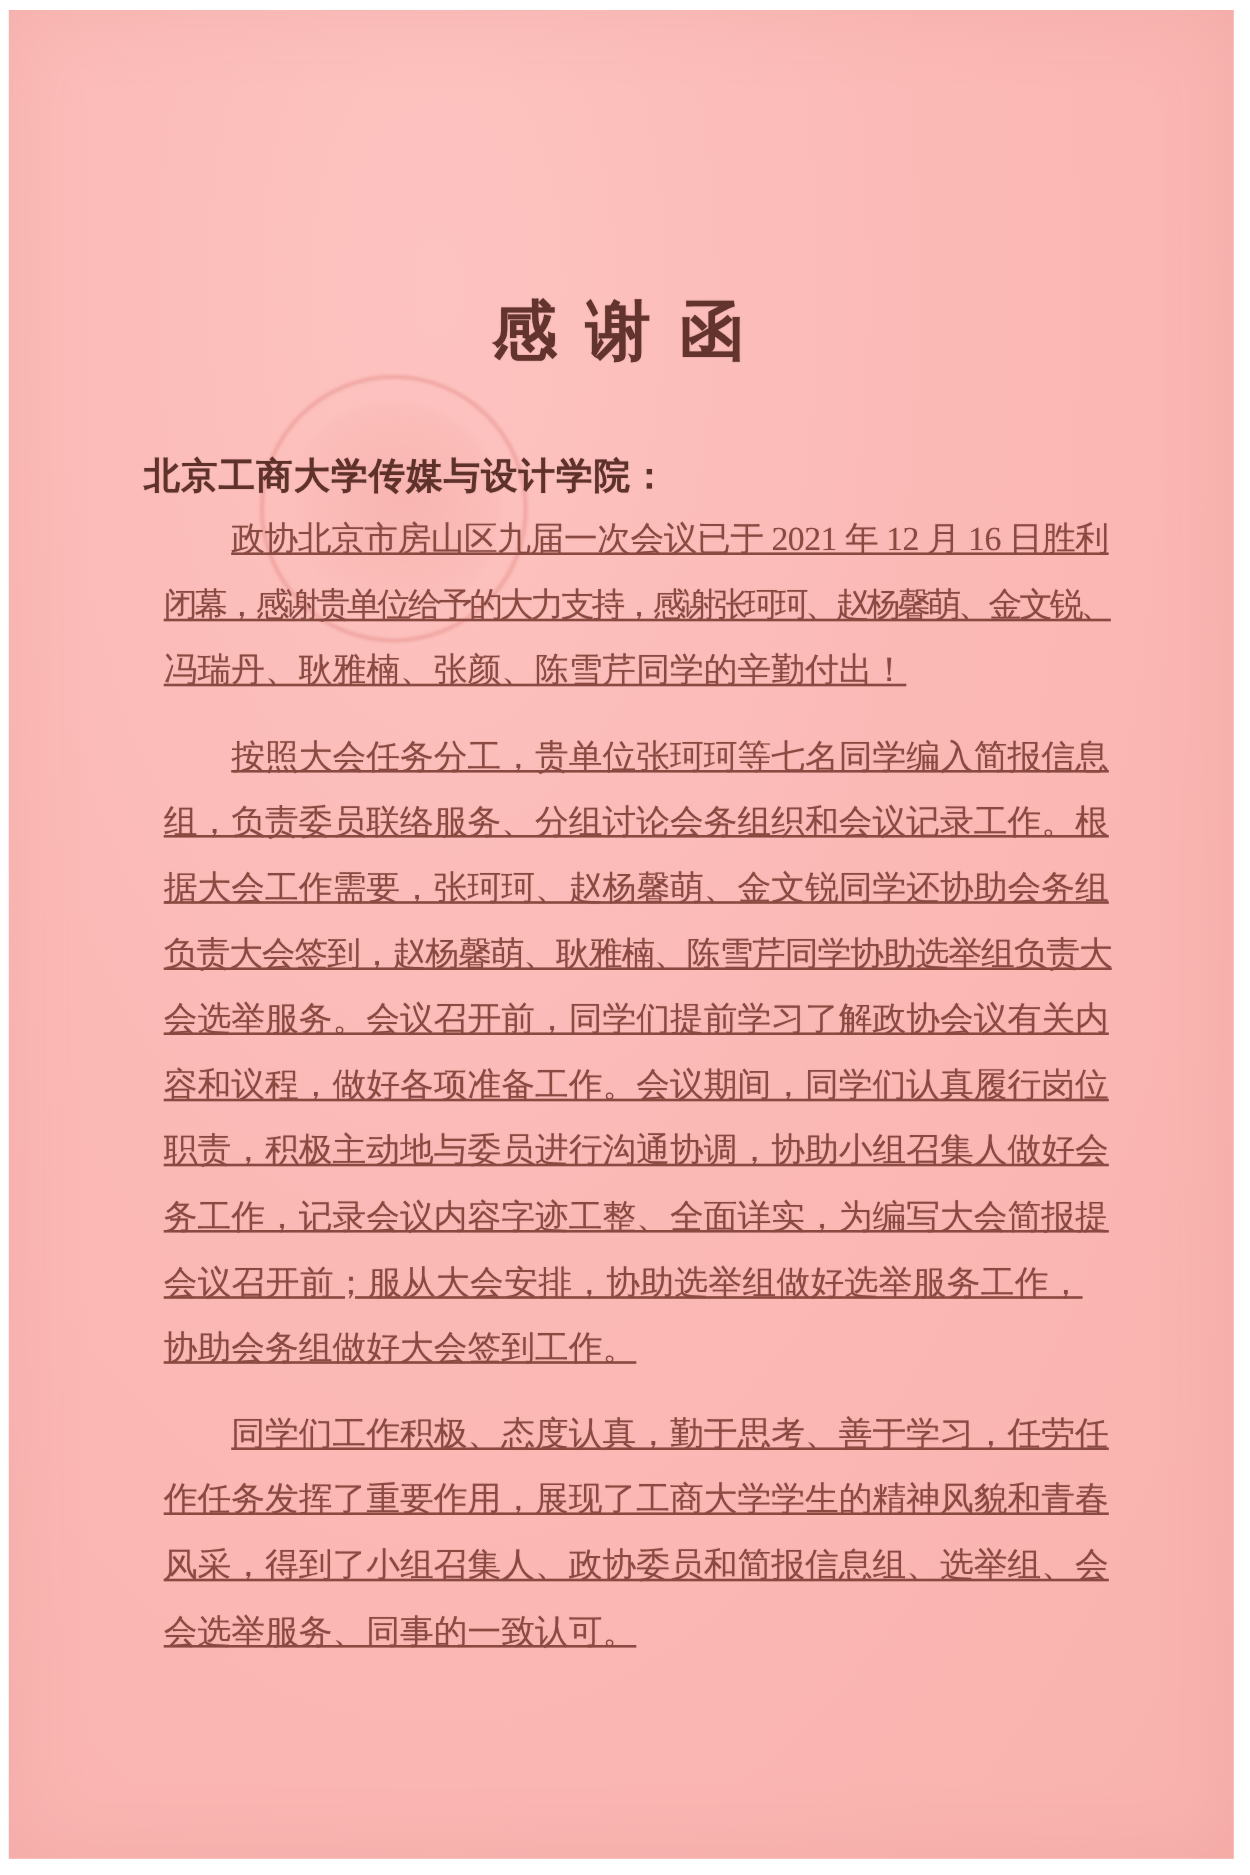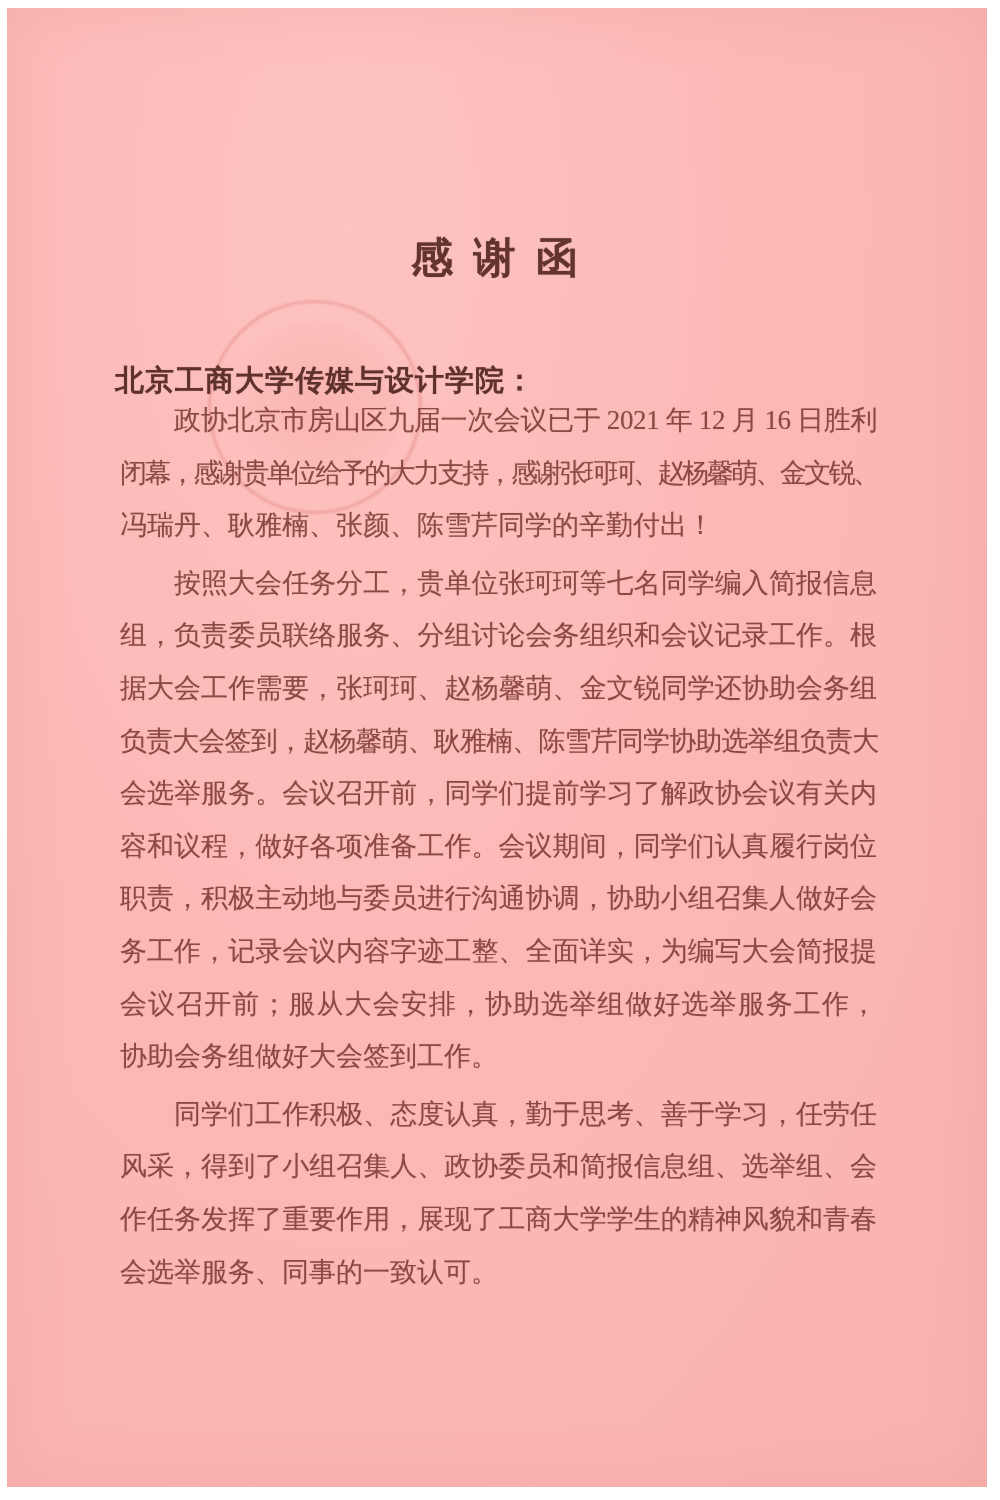--- a/index.html
+++ b/index.html
@@ -49,21 +49,21 @@
       rgba(236, 141, 133, 0.10) 45%,
       rgba(236, 141, 133, 0.0) 70%);
   }
   .title {
     position: absolute;
     left: 0;
     top: 222px;
     width: 100%;
     margin: 0;
     text-align: center;
-    font-size: 42px;
+    font-size: 52px;
     font-weight: bold;
     letter-spacing: 5px;
     color: #63332d;
     text-shadow: 0 0 1px rgba(99, 51, 45, 0.55);
   }
   .salutation {
     position: absolute;
     left: 108px;
     top: 353px;
     font-size: 29px;
@@ -76,21 +76,22 @@
     position: absolute;
     left: 108px;
     top: 381px;
     width: 767px;
     font-size: 27px;
     line-height: 52.6px;
     color: #8a4a42;
     text-shadow: 0 0 1px rgba(138, 74, 66, 0.35);
   }
   .paragraph {
-    margin: 5px;
+    margin: 16px;
+    text-decoration: underline;
   }
   .line {
     text-align: justify;
     text-align-last: justify;
     white-space: nowrap;
     overflow: visible;
   }
   .line.last {
     text-align-last: left;
   }
@@ -119,19 +120,19 @@
           <div class="line" style="letter-spacing: -0.85px;">负责大会签到，赵杨馨萌、耿雅楠、陈雪芹同学协助选举组负责大</div>
           <div class="line">会选举服务。会议召开前，同学们提前学习了解政协会议有关内</div>
           <div class="line">容和议程，做好各项准备工作。会议期间，同学们认真履行岗位</div>
           <div class="line">职责，积极主动地与委员进行沟通协调，协助小组召集人做好会</div>
           <div class="line">务工作，记录会议内容字迹工整、全面详实，为编写大会简报提</div>
           <div class="line">会议召开前；服从大会安排，协助选举组做好选举服务工作，</div>
           <div class="line last">协助会务组做好大会签到工作。</div>
         </div>
         <div class="paragraph">
           <div class="line indent">同学们工作积极、态度认真，勤于思考、善于学习，任劳任</div>
+          <div class="line">作任务发挥了重要作用，展现了工商大学学生的精神风貌和青春</div>
           <div class="line">风采，得到了小组召集人、政协委员和简报信息组、选举组、会</div>
-          <div class="line">作任务发挥了重要作用，展现了工商大学学生的精神风貌和青春</div>
           <div class="line last">会选举服务、同事的一致认可。</div>
         </div>
       </div>
   </div>
 </div>
 
 </body></html>

